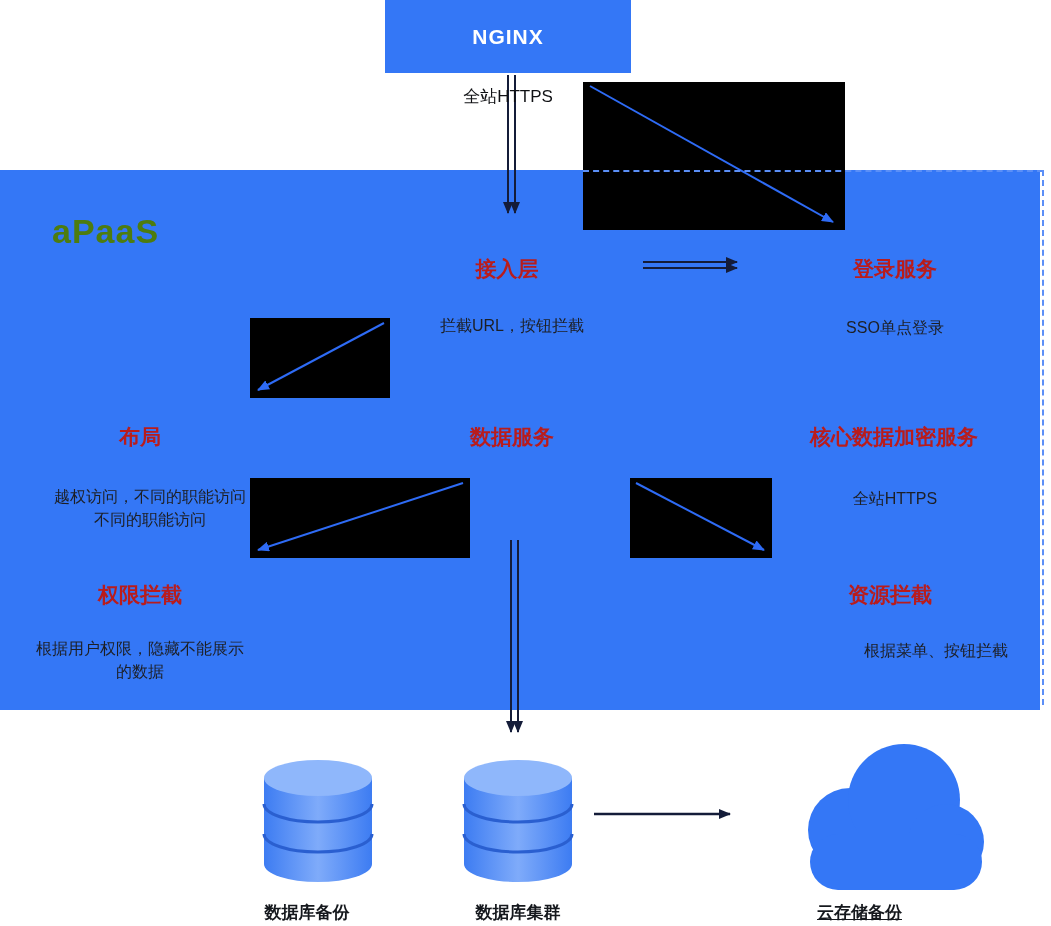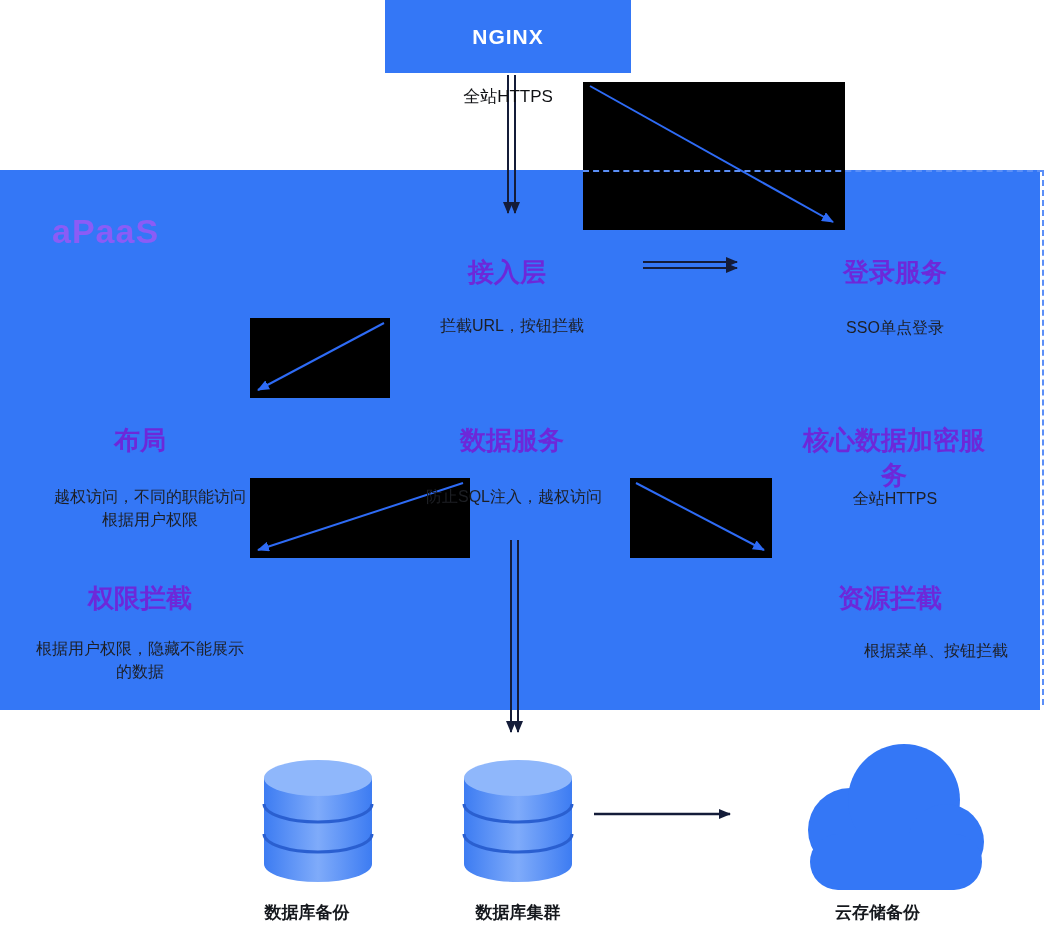--- a/index.html
+++ b/index.html
@@ -14,24 +14,24 @@
   .black-box { position:absolute; background:#000000; z-index:2; }
   .black-box svg { display:block; }
 
   .arrow-svg { position:absolute; z-index:3; }
   .dashed-h { position:absolute; left:583px; top:170px; width:460px; height:0;
               border-top:2px dashed #5B8FF7; z-index:4; }
   .dashed-v { position:absolute; left:1042px; top:170px; width:0; height:535px;
               border-left:2px dashed #5B8FF7; z-index:4; }
 
   .lbl { position:absolute; text-align:center; z-index:5; }
-  .h   { color:#6d28d9; font-weight:700; font-size:26px; }
+  .h   { color:#b91c1c; font-weight:700; font-size:21px; }
   .d   { color:#1D1F24; font-size:16px; line-height:23px; font-weight:500; }
   .cap { color:#15181D; font-size:17px; font-weight:700; }
-  .apaas-title { position:absolute; left:52px; top:212px; color:#8b5cf6; font-weight:800;
+  .apaas-title { position:absolute; left:52px; top:212px; color:#4d7c0f; font-weight:800;
                  font-size:34px; letter-spacing:1px; z-index:5; }
   .nginx-sub { position:absolute; left:385px; top:85px; width:246px; text-align:center;
                color:#101114; font-size:17px; font-weight:500; z-index:5; }
 
   .icon-abs { position:absolute; z-index:5; }
 </style>
 </head>
 <body>
 
 <div class="canvas">
@@ -96,23 +96,22 @@
       <line x1="134" y1="5" x2="8" y2="72" stroke="#2E6BF5" stroke-width="2" marker-end="url(#mb2)"></line>
     </svg>
   </div>
 
   <div class="lbl h" style="left:60px;top:423px;width:160px;">布局</div>
   <div class="lbl h" style="left:432px;top:423px;width:160px;">数据服务</div>
   <div class="lbl h" style="left:794px;top:423px;width:200px;">核心数据加密服务</div>
 
   <div class="lbl d" style="left:28px;top:485px;width:244px;">
     <div>越权访问，不同的职能访问</div>
-    <div>根据用户权限</div>
-  </div>
-  <div class="lbl d" style="left:402px;top:485px;width:224px;">防止SQL注入，越权访问</div>
+    <div>不同的职能访问</div>
+  </div>
   <div class="lbl d" style="left:815px;top:487px;width:160px;">全站HTTPS</div>
 
   <div class="black-box" style="left:250px;top:478px;width:220px;height:80px;">
     <svg width="220" height="80">
       <defs>
         <marker id="mb3" markerWidth="12" markerHeight="10" refX="11" refY="5" orient="auto" markerUnits="userSpaceOnUse">
           <path d="M0,0 L12,5 L0,10 Z" fill="#2E6BF5"></path>
         </marker>
       </defs>
       <line x1="213" y1="5" x2="8" y2="72" stroke="#2E6BF5" stroke-width="2" marker-end="url(#mb3)"></line>
@@ -191,15 +190,15 @@
     <g fill="#3477F6">
       <circle cx="58" cy="108" r="42"></circle>
       <circle cx="112" cy="78" r="56"></circle>
       <circle cx="154" cy="120" r="38"></circle>
       <rect x="18" y="112" width="172" height="56" rx="28"></rect>
     </g>
   </svg>
 
   <div class="lbl cap" style="left:246px;top:901px;width:122px;">数据库备份</div>
   <div class="lbl cap" style="left:457px;top:901px;width:122px;">数据库集群</div>
-  <div class="lbl cap" style="left:815px;top:901px;width:125px;">云存储备份</div>
+  <div class="lbl cap" style="left:797px;top:901px;width:125px;text-decoration:underline;">云存储备份</div>
 
 </div>
 
 </body></html>

